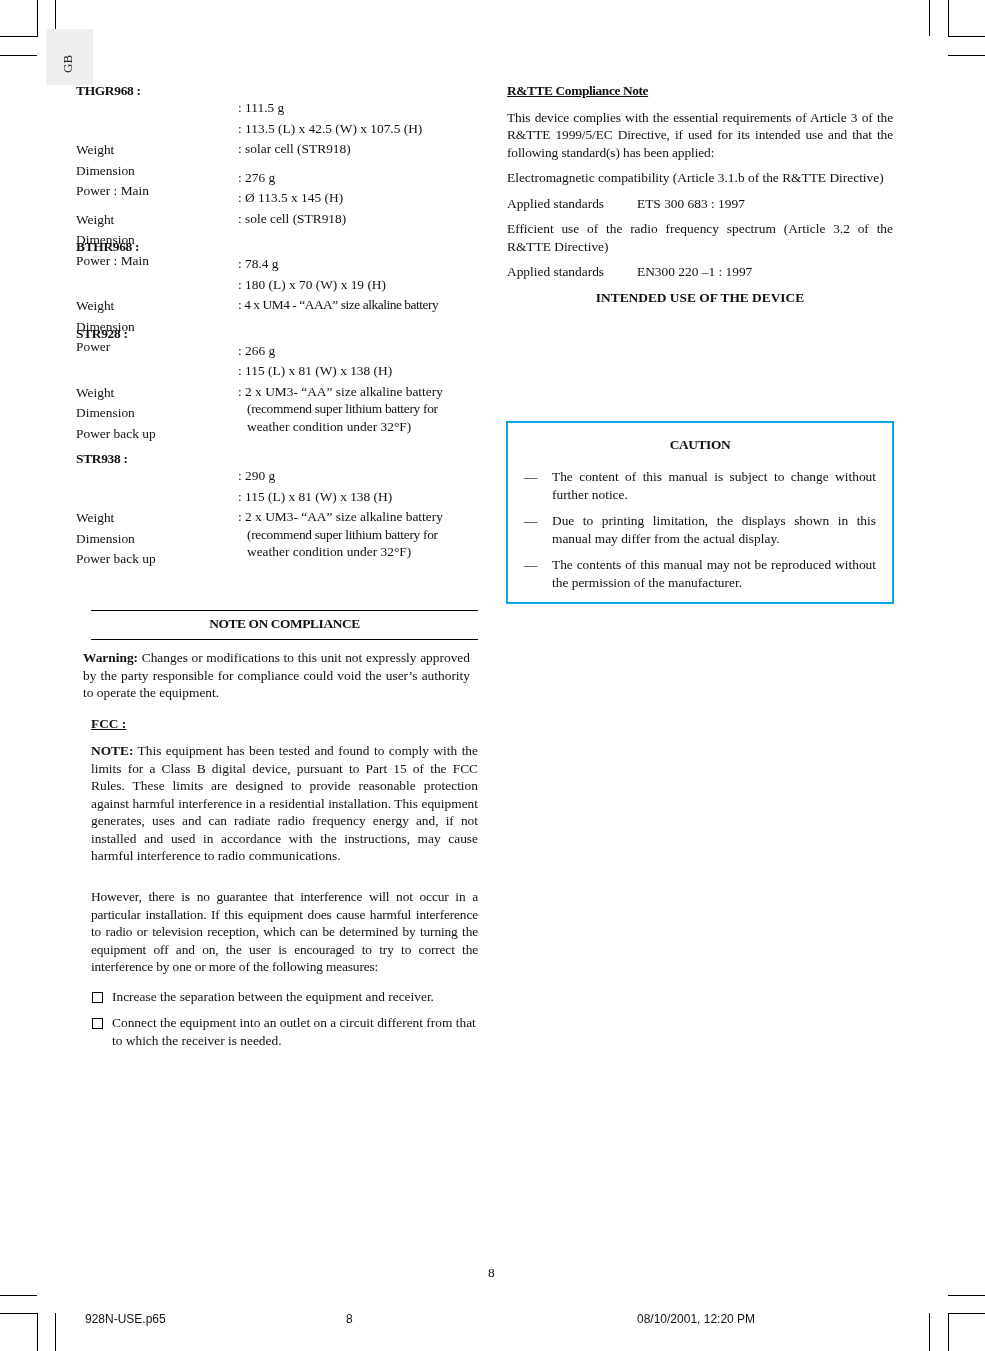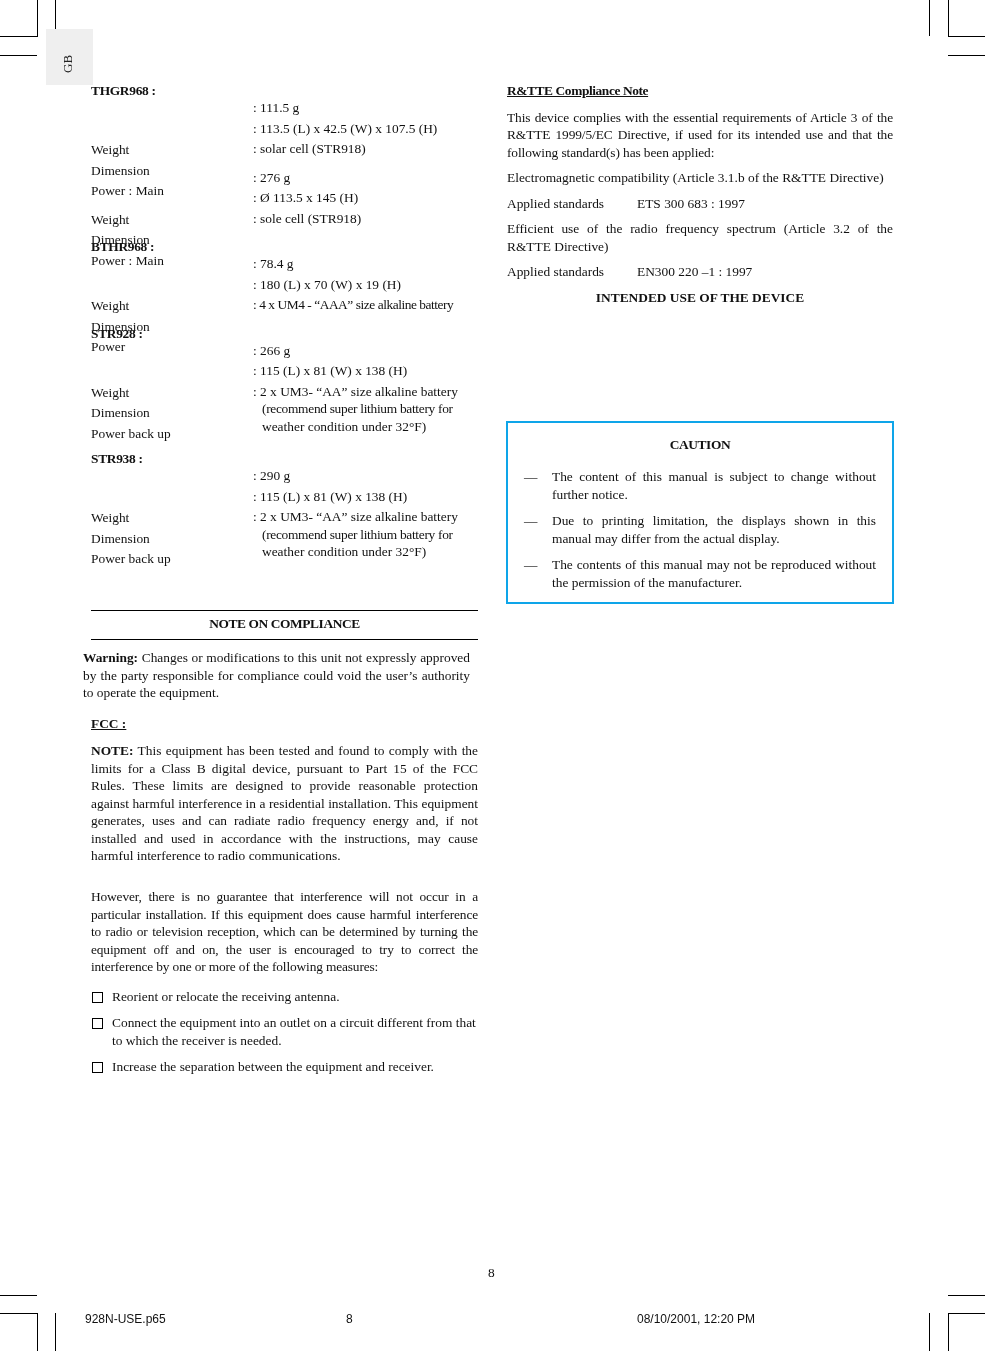--- a/index.html
+++ b/index.html
@@ -3,21 +3,21 @@
 <meta charset="utf-8">
 <style>
   html, body { margin:0; padding:0; }
   body { width:985px; height:1351px; position:relative; background:#ffffff; overflow:hidden;
          font-family:"Liberation Serif","DejaVu Serif",serif; color:#111; }
   .crop { position:absolute; background:#000; }
   .gb-tab { position:absolute; left:46px; top:29px; width:47px; height:56px; background:#efefef; }
   .gb-tab span { position:absolute; left:14px; top:44px; transform:rotate(-90deg); transform-origin:left top;
                  font-size:13px; color:#222; }
 
-  .col-left { position:absolute; left:91px; top:82px; width:387px; font-size:13.4px; line-height:17.5px; }
+  .col-left { position:absolute; left:76px; top:82px; width:387px; font-size:13.4px; line-height:17.5px; }
   .col-right { position:absolute; left:507px; top:82px; width:386px; font-size:13.4px; line-height:17.5px; }
 
   .model { font-weight:bold; margin:0; height:17px; letter-spacing:-0.3px; }
   .spec-group { margin-bottom:8px; }
   .spec-row { display:flex; height:20.5px; }
   .spec-row.multi { height:auto; margin-bottom:3px; }
   .spec-label { width:162px; flex:none;margin-top:42px; }
   .spec-value { flex:1; }
   .spec-value .cont { display:block; padding-left:9px; }
 
@@ -165,29 +165,25 @@
 
 <div class="fcc">FCC :</div>
 
 <p class="para fcc-note"><b>NOTE:</b><span> This equipment has been tested and found to comply with the limits for a Class  B digital device, pursuant to Part 15 of the FCC Rules.  These limits are designed to provide reasonable protection against harmful interference in a residential installation. This equipment generates, uses and can radiate radio frequency energy and, if not installed and used in accordance with the instructions, may cause harmful  interference to radio communications.</span></p>
 
 <p class="para however" style="letter-spacing:-0.15px;">However, there is no guarantee that interference will not occur in a particular installation. If this equipment does cause harmful interference to radio or television reception, which can be determined by turning the equipment off and on, the user is encouraged to try to correct the interference by one or more of the following measures:</p>
 
 <ul class="measures">
   <li>
       <span class="box-icon"></span>
-      <span>Reorient or relocate the receiving antenna.</span>
+      <span>Increase the separation between the equipment and receiver.</span>
     </li>
   <li>
       <span class="box-icon"></span>
       <span>Connect the equipment into an outlet on a circuit different from that to which the receiver is needed.</span>
-    </li>
-  <li>
-      <span class="box-icon"></span>
-      <span>Increase the separation between the equipment and receiver.</span>
     </li>
 </ul>
 
 <div class="col-right">
   <p class="rtte-title">R&amp;TTE Compliance Note</p>
   <p class="rpara" style="letter-spacing:-0.1px;">This device complies with the essential requirements of Article 3 of the R&amp;TTE 1999/5/EC Directive, if used for its intended use and that the following standard(s) has been applied:</p>
   <p class="rpara">Electromagnetic compatibility (Article 3.1.b of the R&amp;TTE Directive)</p>
   <div class="std-row">
       <span class="k">Applied  standards</span>
       <span>ETS 300 683 : 1997</span>

